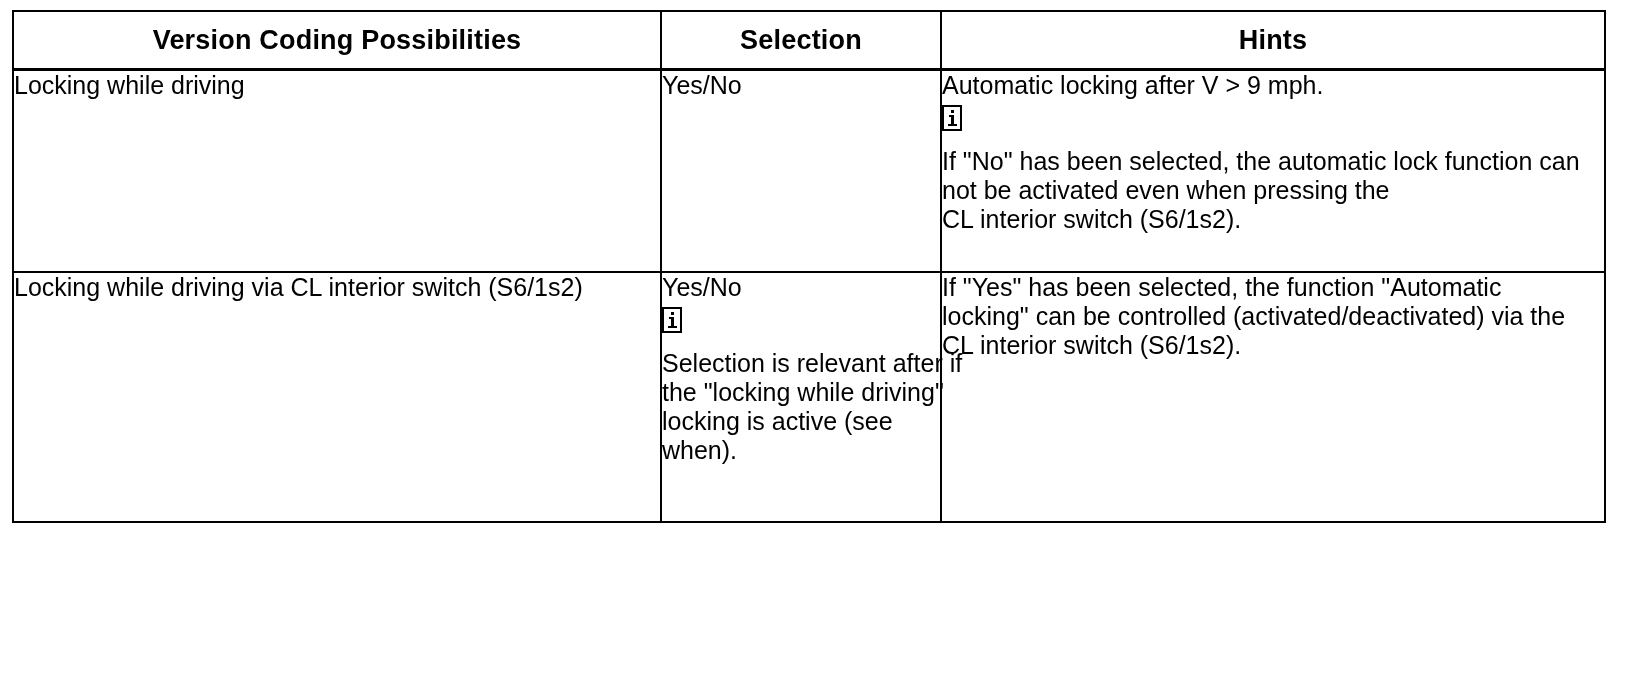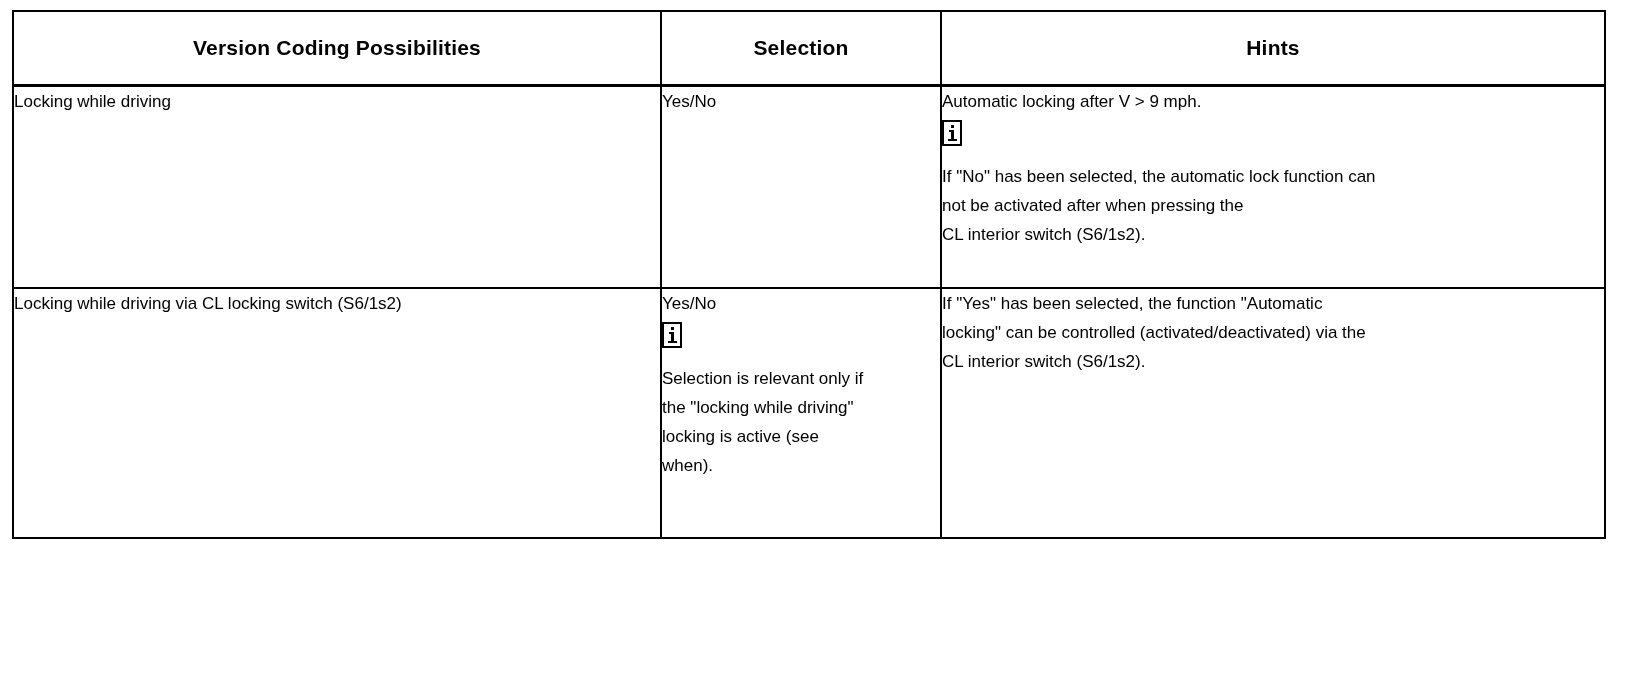--- a/index.html
+++ b/index.html
@@ -45,31 +45,31 @@
   
   col.c-possibility { width: 648px; }
   col.c-selection   { width: 280px; }
   col.c-hints       { width: 664px; }
 
   
   .header-row th {
     height: 56px;
     text-align: center;
     vertical-align: middle;
-    font-size: 21px;
+    font-size: 27px;
     font-weight: bold;
     letter-spacing: 0.2px;
-    padding: 8px 8px;
+    padding: 0 8px;
     border-bottom-width: 3px;
   }
 
   
   .cell {
     padding: 14px 14px 12px 14px;
-    font-size: 17px;
+    font-size: 25px;
     line-height: 29px;
     font-weight: normal;
   }
 
   .cell-possibility { padding-left: 12px; }
   .cell-selection   { padding-left: 14px; margin-left: 16px; }
   .cell-hints       { padding-left: 14px; }
 
   .row-1 td { height: 200px; }
   .row-2 td { height: 78px; }
@@ -169,46 +169,46 @@
             <span class="info-icon">
               <span class="dot"></span>
               <span class="serif-top"></span>
               <span class="stem"></span>
               <span class="serif-bot"></span>
             </span>
           </div>
           <div class="gap-md"></div>
           <p class="para">
             <span class="line">If "No" has been selected, the automatic lock function can</span><br>
-            <span class="line">not be activated after when pressing the</span><br>
+            <span class="line">not be activated even when pressing the</span><br>
             <span class="line">CL interior switch (S6/1s2).</span>
           </p>
         </td>
       </tr>
 
 
       <tr class="row-3">
 
         <td class="cell cell-possibility">
-          <div class="line">Locking while driving via CL locking switch (S6/1s2)</div>
+          <div class="line">Locking while driving via CL interior switch (S6/1s2)</div>
         </td>
 
         <td class="cell cell-selection">
           <div class="line">Yes/No</div>
           <div class="icon-row">
             <span class="info-icon">
               <span class="dot"></span>
               <span class="serif-top"></span>
               <span class="stem"></span>
               <span class="serif-bot"></span>
             </span>
           </div>
           <div class="gap-md"></div>
           <p class="para">
-            <span class="line">Selection is relevant only if</span><br>
+            <span class="line">Selection is relevant after if</span><br>
             <span class="line">the "locking while driving"</span><br>
             <span class="line">locking is active (see</span><br>
             <span class="line">when).</span>
           </p>
         </td>
 
         <td class="cell cell-hints">
           <p class="para">
             <span class="line">If "Yes" has been selected, the function "Automatic</span><br>
             <span class="line">locking" can be controlled (activated/deactivated) via the</span><br>

